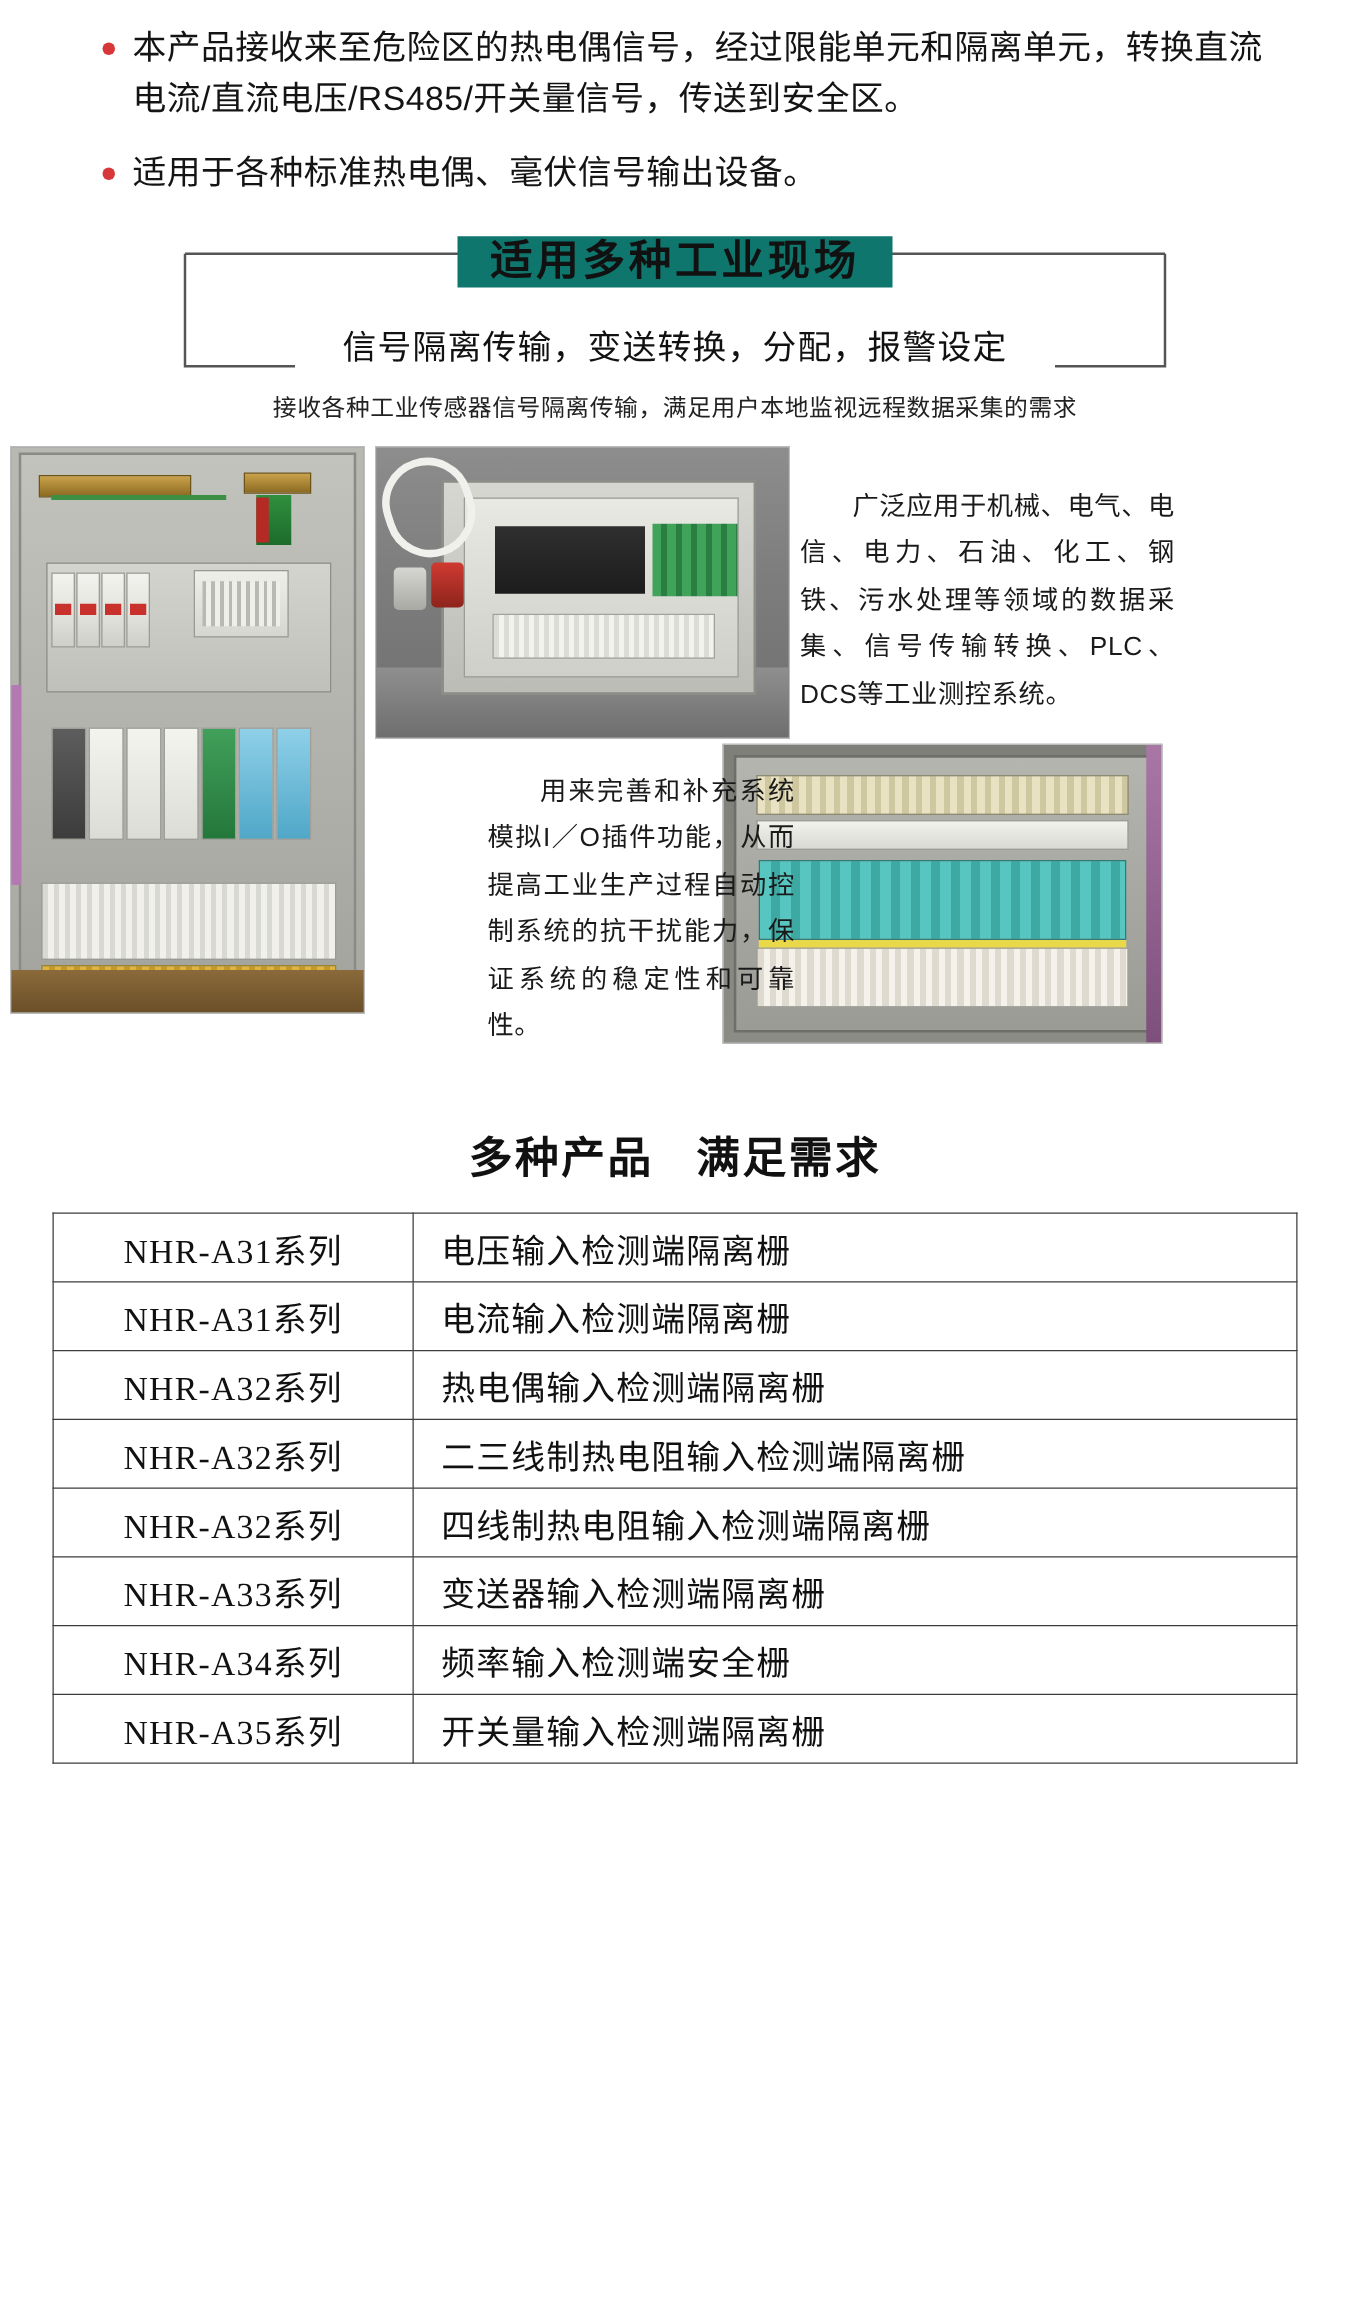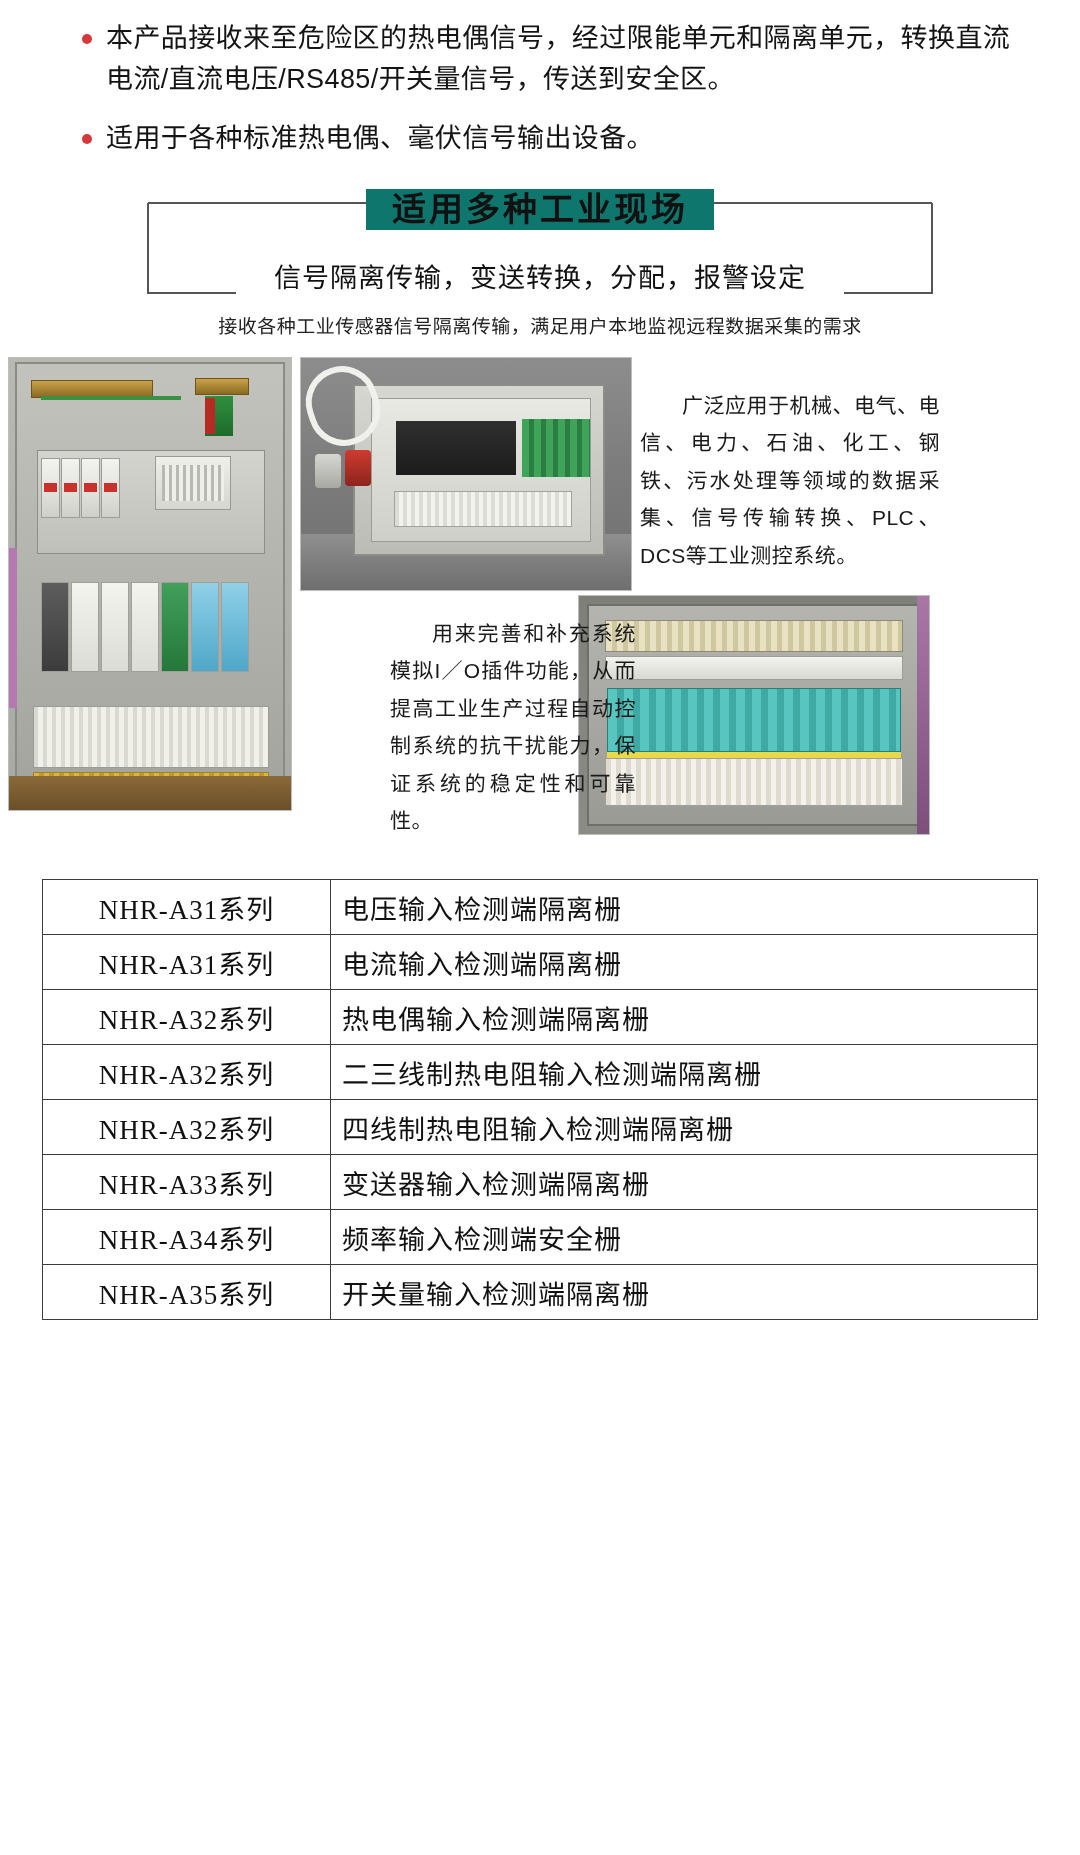--- a/index.html
+++ b/index.html
@@ -315,21 +315,21 @@
     font-size: 27px;
     color: #111;
     font-family: "Liberation Serif", serif;
     letter-spacing: 1px;
   }
   table.products td.model {
     width: 285px;
     text-align: center;
   }
   table.products td.desc {
-    padding-left: 11px;
+    padding-left: 22px;
   }
 </style>
 </head>
 <body>
 
 <section class="intro">
   <div class="bullet-row">
     <span class="bullet-dot"></span>
     <div class="bullet-text">本产品接收来至危险区的热电偶信号，经过限能单元和隔离单元，转换直流电流/直流电压/RS485/开关量信号，传送到安全区。</div>
   </div>
@@ -423,20 +423,23 @@
       </div>
       <div class="purple"></div>
     </div>
   </div>
 
   <div class="para para-right">广泛应用于机械、电气、电信、电力、石油、化工、钢铁、污水处理等领域的数据采集、信号传输转换、PLC、DCS等工业测控系统。</div>
   <div class="para para-lower">用来完善和补充系统模拟I／O插件功能，从而提高工业生产过程自动控制系统的抗干扰能力，保证系统的稳定性和可靠性。</div>
 </section>
 
 <section>
+  <div class="products-title">
+    <span>多种产品</span><span class="gap"></span><span>满足需求</span>
+  </div>
 
   <table class="products">
     <tbody>
       <tr>
         <td class="model">NHR-A31系列</td>
         <td class="desc">电压输入检测端隔离栅</td>
       </tr>
       <tr>
         <td class="model">NHR-A31系列</td>
         <td class="desc">电流输入检测端隔离栅</td>

